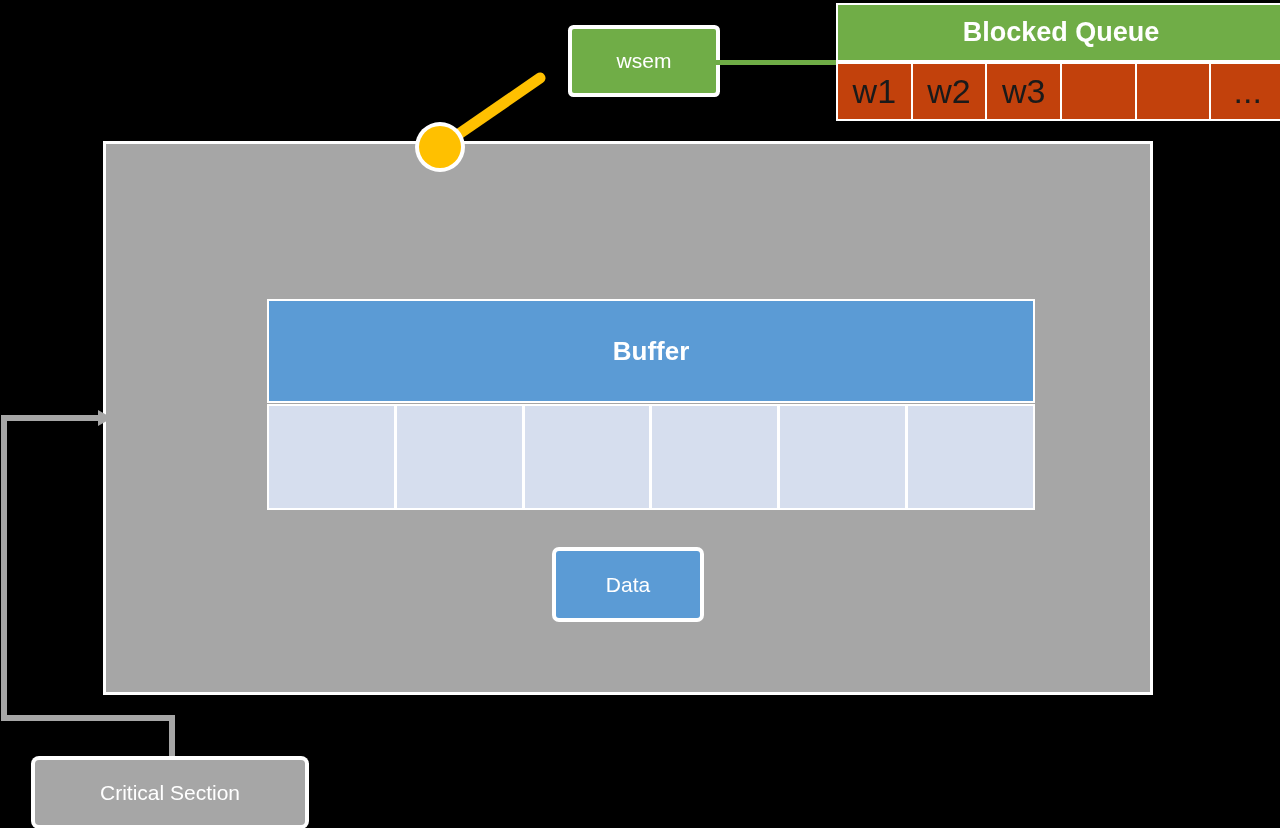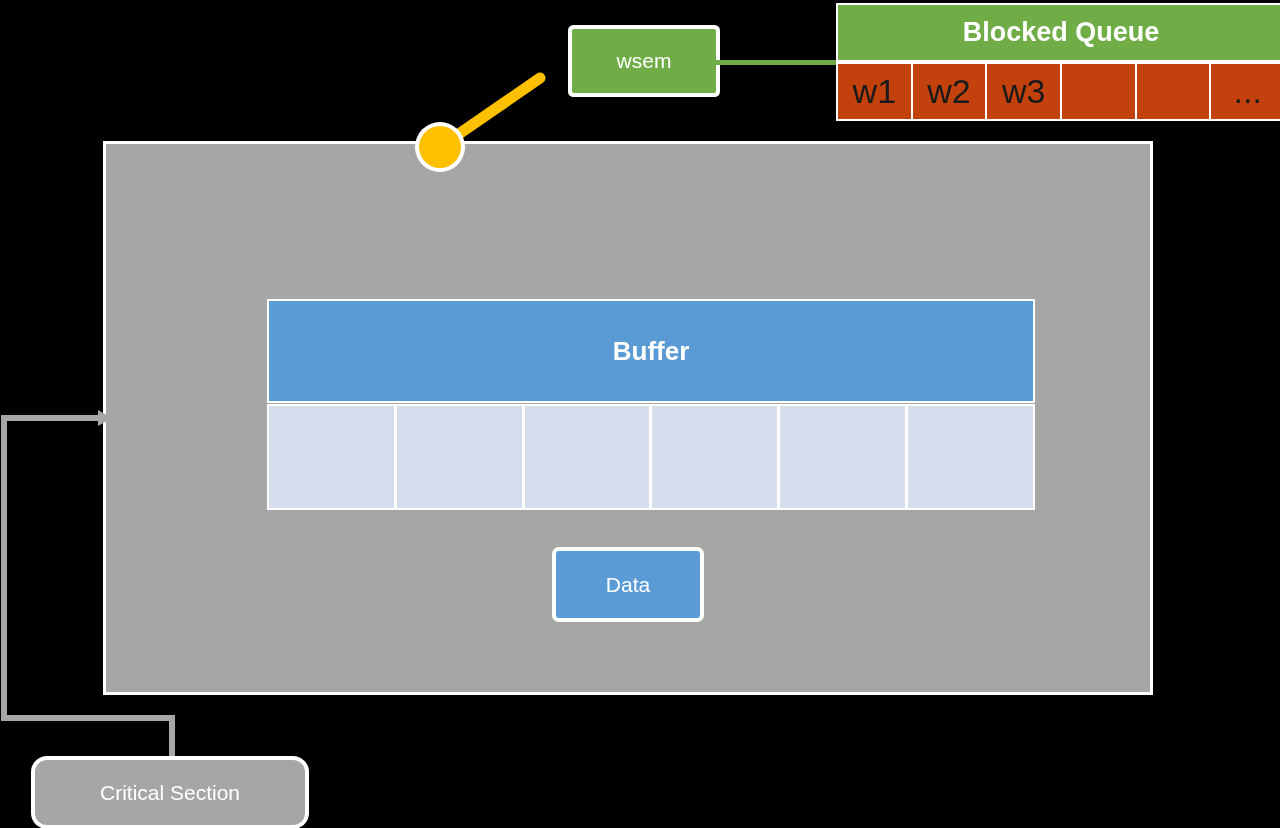--- a/index.html
+++ b/index.html
@@ -180,21 +180,21 @@
   }
 
   
   .cs-box {
     position: absolute;
     left: 35px;
     top: 760px;
     width: 270px;
     height: 65px;
     background: #A6A6A6;
-    border-radius: 12px;
+    border-radius: 4px;
     box-shadow: 0 0 0 4px #FFFFFF;
     display: flex;
     align-items: center;
     justify-content: center;
     color: #FFFFFF;
     font-size: 21px;
   }
 
   
   .conn {

